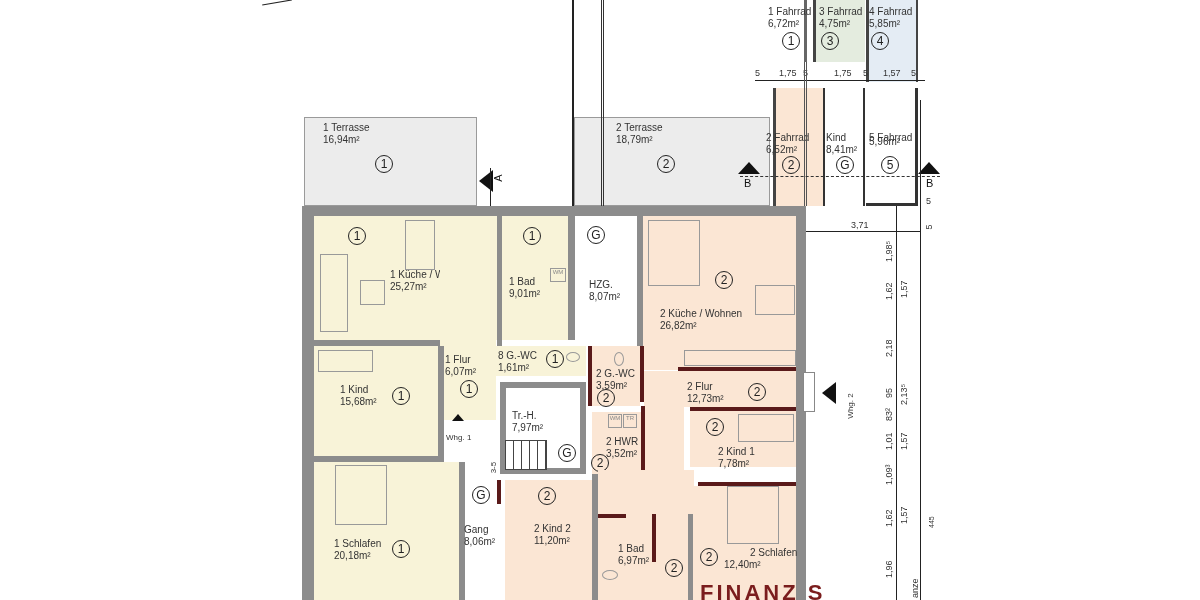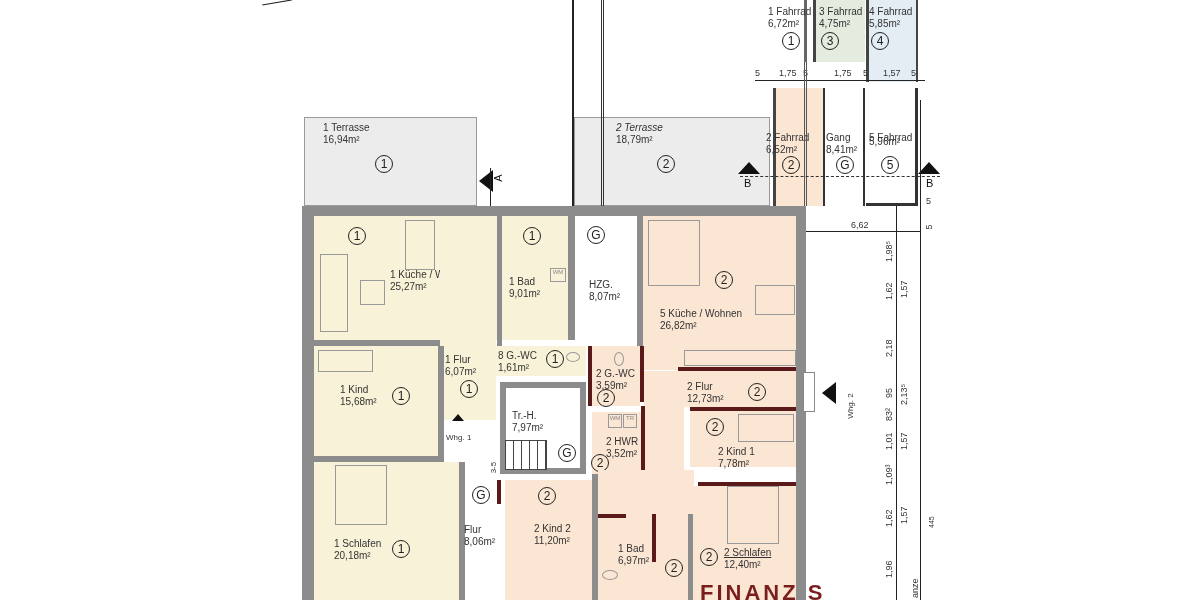--- a/index.html
+++ b/index.html
@@ -28,21 +28,21 @@
 </style>
 </head>
 <body>
 
 <div class="room terr" style="left:304px;top:117px;width:173px;height:89px;"></div>
 <div class="lbl" style="left:323px;top:122px;">1 Terrasse</div>
 <div class="lbl" style="left:323px;top:134px;">16,94m²</div>
 <div class="circ" style="left:375px;top:155px;">1</div>
 
 <div class="room terr" style="left:574px;top:117px;width:196px;height:89px;"></div>
-<div class="lbl" style="left:616px;top:122px;font-style:italic;">2 Terrasse</div>
+<div class="lbl" style="left:616px;top:122px;">2 Terrasse</div>
 <div class="lbl" style="left:616px;top:134px;">18,79m²</div>
 <div class="circ" style="left:657px;top:155px;">2</div>
 
 <div class="line" style="left:572px;top:0;width:1.5px;height:206px;"></div>
 <div class="xline" style="left:601px;top:0;height:206px;border-left:3px double #333;"></div>
 <div class="line" style="left:262px;top:2px;width:30px;height:1px;transform:rotate(-10deg);"></div>
 
 <div class="tri-left" style="left:479px;top:170px;"></div>
 <div class="marker" style="left:494px;top:172px;transform:rotate(-90deg);">A</div>
 <div class="line" style="left:490px;top:168px;width:1px;height:40px;"></div>
@@ -71,21 +71,21 @@
 <div class="dim" style="left:883px;top:68px;">1,57</div>
 <div class="dim" style="left:911px;top:68px;">5</div>
 
 <div class="room" style="left:773px;top:88px;width:50px;height:118px;background:#fbe6d4;border-left:3px solid #444;"></div>
 <div class="lbl" style="left:766px;top:132px;">2 Fahrrad</div>
 <div class="lbl" style="left:766px;top:144px;">6,52m²</div>
 <div class="circ" style="left:782px;top:156px;">2</div>
 <div class="xline" style="left:804px;top:62px;height:144px;border-left:3px double #555;"></div>
 
 <div class="room ug" style="left:823px;top:88px;width:42px;height:118px;border-left:2px solid #333;border-right:2px solid #333;"></div>
-<div class="lbl" style="left:826px;top:132px;">Gang</div>
+<div class="lbl" style="left:826px;top:132px;">Kind</div>
 <div class="lbl" style="left:826px;top:144px;">8,41m²</div>
 <div class="circ" style="left:836px;top:156px;">G</div>
 
 <div class="room ug" style="left:866px;top:88px;width:52px;height:118px;border-right:3px solid #333;border-bottom:3px solid #333;"></div>
 <div class="lbl" style="left:869px;top:132px;">5 Fahrrad</div>
 <div class="lbl" style="left:869px;top:136px;">5,96m²</div>
 <div class="circ" style="left:881px;top:156px;">5</div>
 
 <div class="xline" style="left:740px;top:176px;width:200px;height:0;border-left:none;border-top:1px dashed #333;"></div>
 <div class="tri-up" style="left:738px;top:162px;"></div>
@@ -152,27 +152,27 @@
 <div class="room ug" style="left:500px;top:382px;width:86px;height:92px;border:6px solid #8c8c8c;"></div>
 <div class="stairs" style="left:505px;top:440px;width:40px;height:28px;"></div>
 <div class="lbl" style="left:512px;top:410px;">Tr.-H.</div>
 <div class="lbl" style="left:512px;top:422px;">7,97m²</div>
 <div class="circ" style="left:558px;top:444px;">G</div>
 <div class="tri-up" style="left:452px;top:414px;border-left-width:6px;border-right-width:6px;border-bottom-width:7px;"></div>
 <div class="lbl" style="left:446px;top:432px;font-size:8px;">Whg. 1</div>
 <div class="lbl" style="left:478px;top:472px;font-size:8px;transform:rotate(-90deg);">Whg. 3-5</div>
 
 <div class="room ug" style="left:465px;top:474px;width:33px;height:126px;"></div>
-<div class="lbl" style="left:464px;top:524px;">Flur</div>
+<div class="lbl" style="left:464px;top:524px;">Gang</div>
 <div class="lbl" style="left:464px;top:536px;">8,06m²</div>
 <div class="circ" style="left:472px;top:486px;">G</div>
 <div class="wall-dark" style="left:497px;top:480px;width:4px;height:24px;"></div>
 
 <div class="room u2" style="left:643px;top:216px;width:153px;height:154px;"></div>
-<div class="lbl" style="left:660px;top:308px;">5 Küche / Wohnen</div>
+<div class="lbl" style="left:660px;top:308px;">2 Küche / Wohnen</div>
 <div class="lbl" style="left:660px;top:320px;">26,82m²</div>
 <div class="circ" style="left:715px;top:271px;">2</div>
 <div class="furn" style="left:648px;top:220px;width:52px;height:66px;"></div>
 <div class="furn" style="left:755px;top:285px;width:40px;height:30px;"></div>
 <div class="furn" style="left:684px;top:350px;width:112px;height:16px;"></div>
 <div class="wall-dark" style="left:678px;top:367px;width:118px;height:4px;"></div>
 
 <div class="room u2" style="left:590px;top:346px;width:50px;height:60px;"></div>
 <div class="wall-dark" style="left:640px;top:346px;width:4px;height:56px;"></div>
 <div class="wall-dark" style="left:588px;top:346px;width:4px;height:60px;"></div>
@@ -213,31 +213,31 @@
 <div class="room u2" style="left:598px;top:514px;width:92px;height:86px;"></div>
 <div class="wall-dark" style="left:598px;top:514px;width:28px;height:4px;"></div>
 <div class="wall-dark" style="left:652px;top:514px;width:4px;height:48px;"></div>
 <div class="lbl" style="left:618px;top:543px;">1 Bad</div>
 <div class="lbl" style="left:618px;top:555px;">6,97m²</div>
 <div class="circ" style="left:665px;top:559px;">2</div>
 <div class="furn" style="left:602px;top:570px;width:16px;height:10px;border-radius:50%;"></div>
 <div class="wall" style="left:688px;top:514px;width:5px;height:86px;"></div>
 
 <div class="room u2" style="left:693px;top:486px;width:103px;height:114px;"></div>
-<div class="lbl" style="left:724px;top:547px;text-decoration:underline;">2 Schlafen</div>
+<div class="lbl" style="left:750px;top:547px;">2 Schlafen</div>
 <div class="lbl" style="left:724px;top:559px;">12,40m²</div>
 <div class="circ" style="left:700px;top:548px;">2</div>
 <div class="furn" style="left:727px;top:486px;width:52px;height:58px;"></div>
 
 <div class="room" style="left:803px;top:372px;width:12px;height:40px;background:#fff;border:1px solid #888;"></div>
 <div class="tri-left" style="left:822px;top:382px;"></div>
 <div class="lbl" style="left:838px;top:400px;font-size:8px;transform:rotate(-90deg);">Whg. 2</div>
 
 <div class="line" style="left:806px;top:231px;width:114px;height:1px;"></div>
-<div class="dim" style="left:851px;top:220px;">6,62</div>
+<div class="dim" style="left:851px;top:220px;">3,71</div>
 <div class="line" style="left:896px;top:206px;width:1px;height:394px;"></div>
 <div class="line" style="left:920px;top:100px;width:1px;height:500px;"></div>
 
 <div class="vdim" style="left:884px;top:262px;">1,98⁵</div>
 <div class="vdim" style="left:884px;top:300px;">1,62</div>
 <div class="vdim" style="left:884px;top:357px;">2,18</div>
 <div class="vdim" style="left:884px;top:398px;">95</div>
 <div class="vdim" style="left:884px;top:421px;">83²</div>
 <div class="vdim" style="left:884px;top:450px;">1,01</div>
 <div class="vdim" style="left:884px;top:485px;">1,09³</div>

